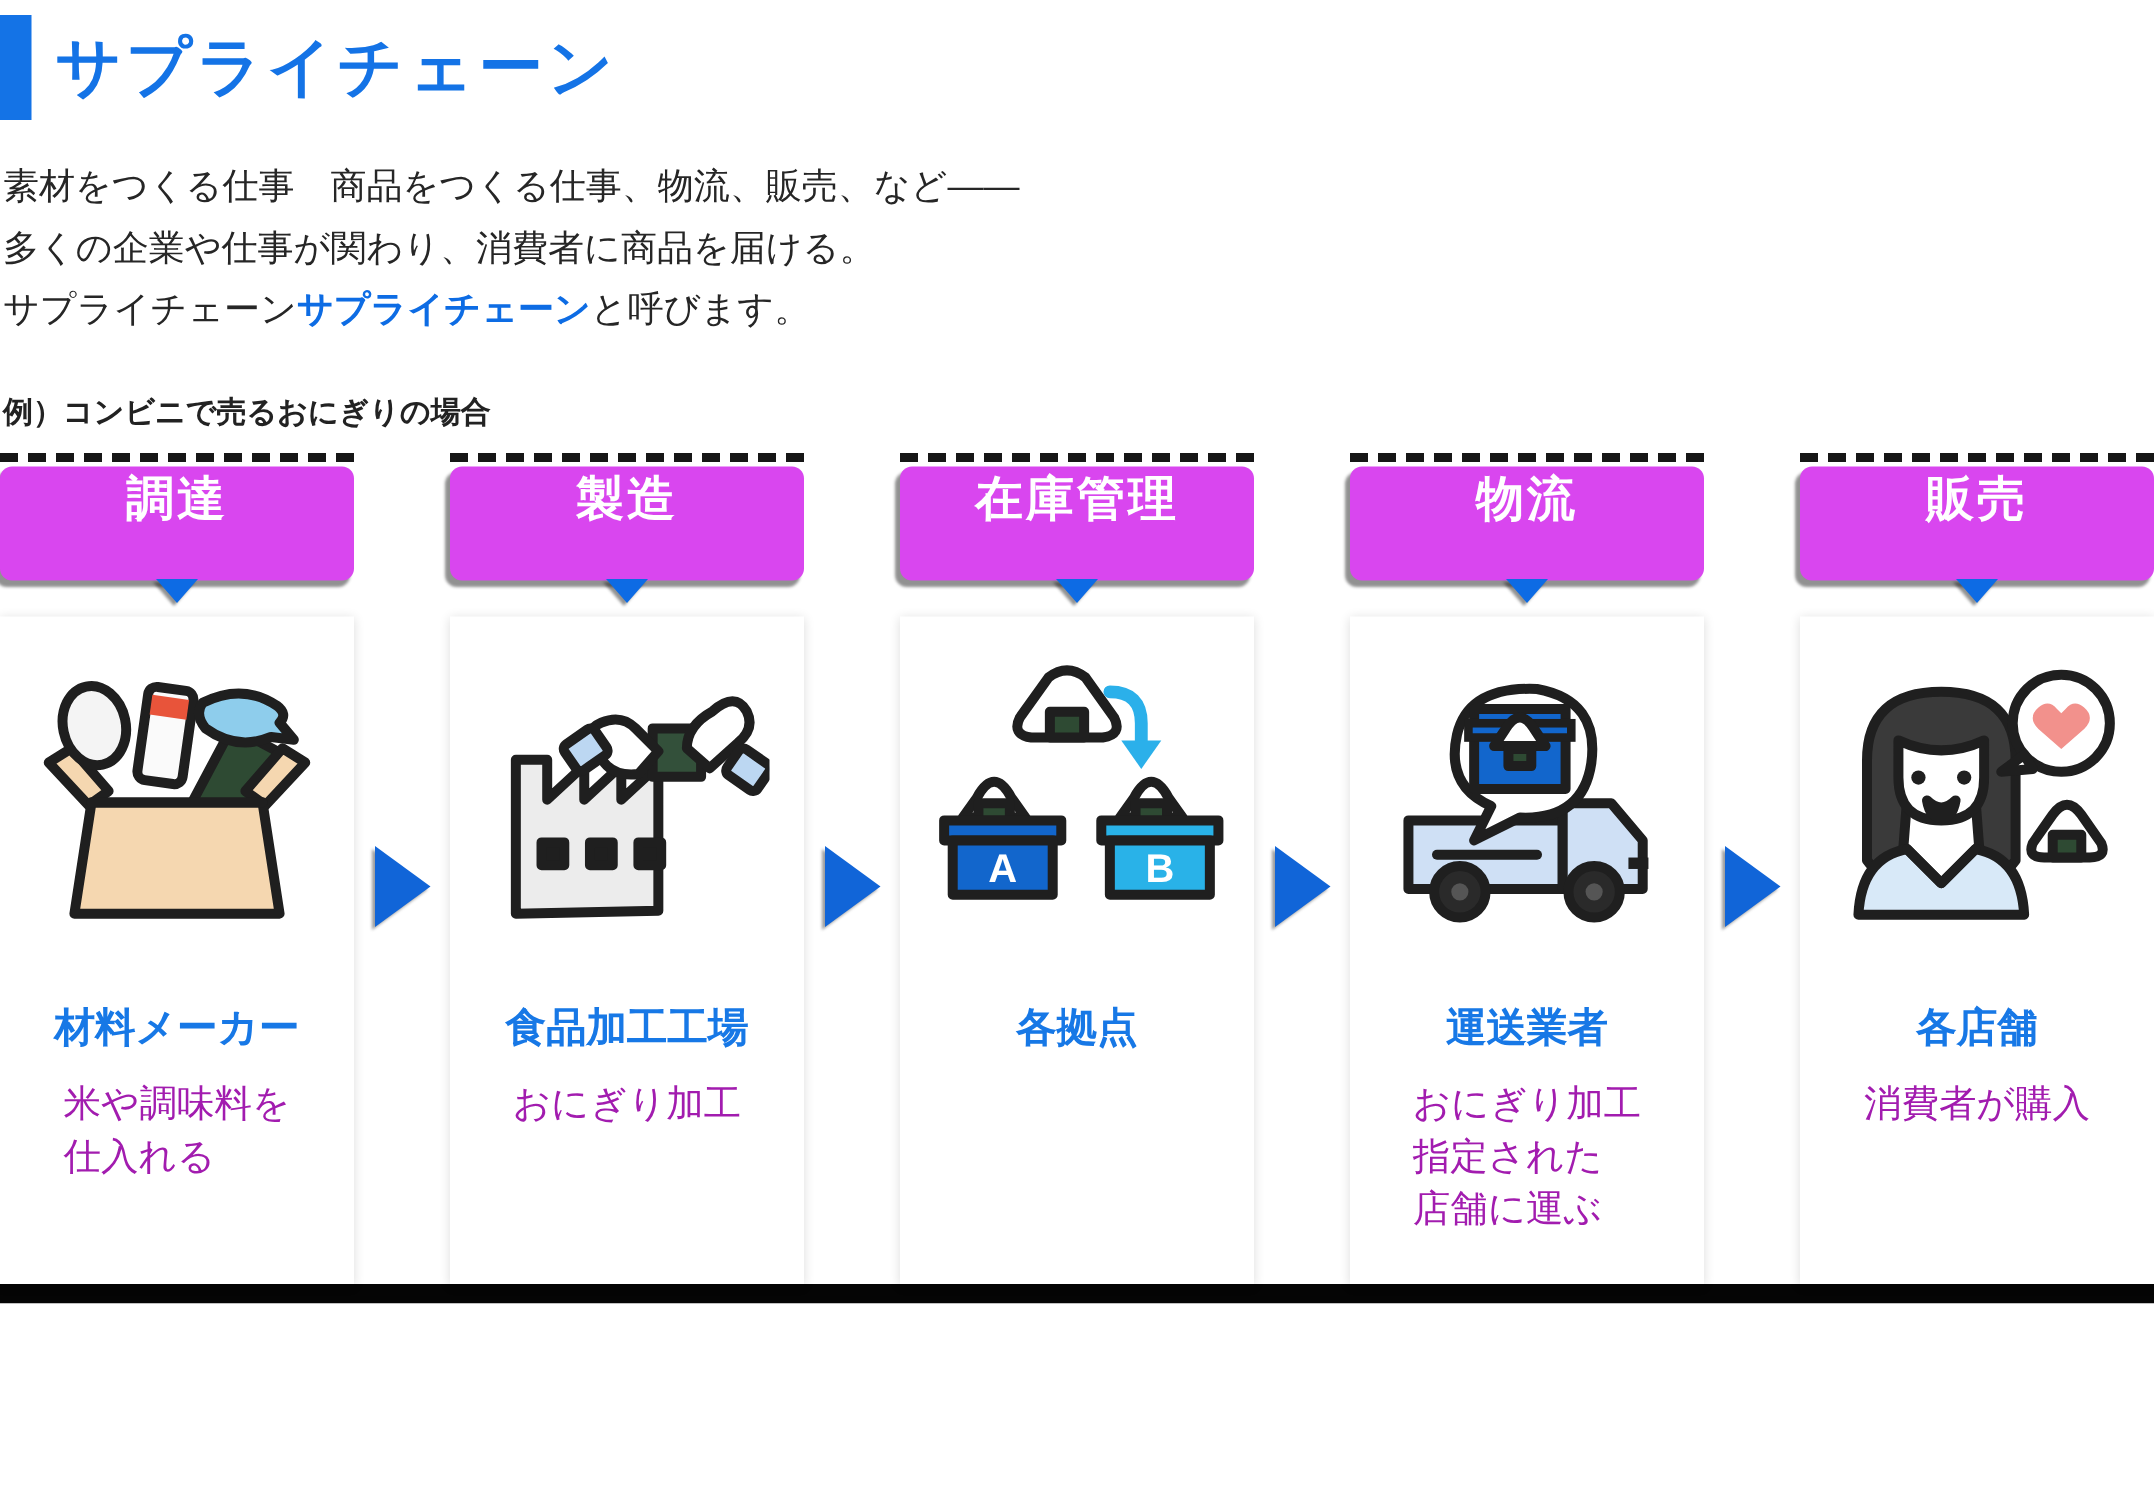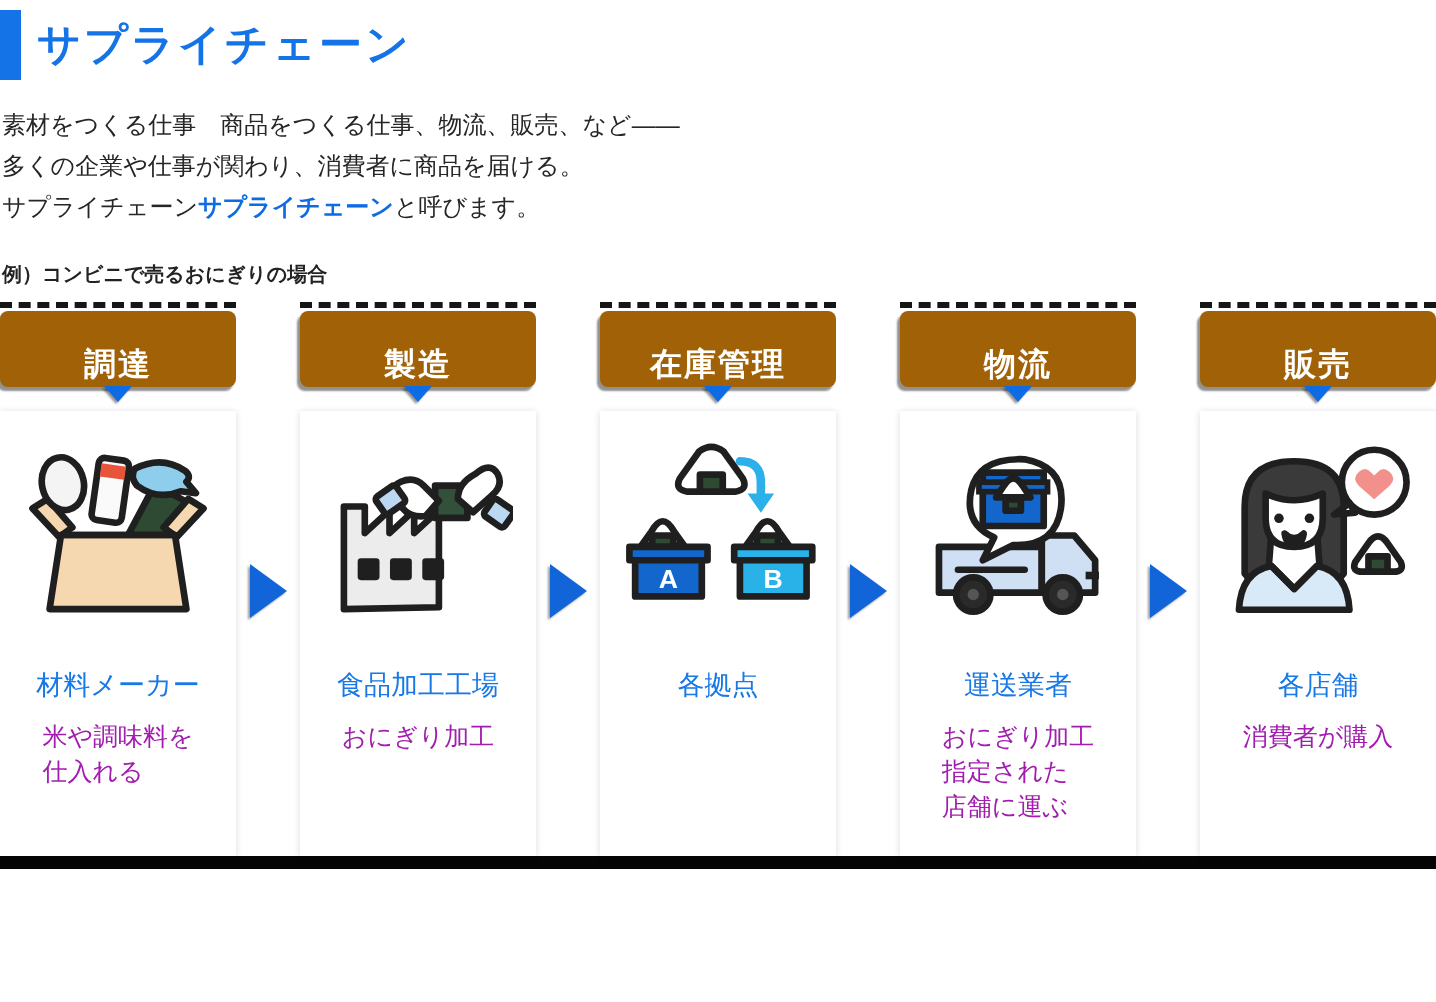--- a/index.html
+++ b/index.html
@@ -22,41 +22,41 @@
   .intro .hl { color:#0d6ce4; font-weight:800; }
 
   .example-line { margin:34px 0 0 2px; font-size:20px; font-weight:600; color:#222; }
 
   
   .steps-row { margin-top:14px; display:flex; align-items:flex-start; }
   .step-col { width:236px; flex:none; display:flex; flex-direction:column; }
   .dash-top { border-top:6px dashed #161616; width:100%; margin-bottom:3px; }
 
   .bubble {
-    position:relative; height:76px; background:#a16207; border-radius:8px;
-    display:flex; align-items:flex-end; justify-content:center;
+    position:relative; height:76px; background:#d946ef; border-radius:8px;
+    display:flex; align-items:flex-start; justify-content:center;
     box-shadow:-3px 4px 2px rgba(10,10,10,0.45);
   }
   .bubble-label { color:#fff; font-size:32px; font-weight:800; letter-spacing:2px; }
   .bubble-tail {
     position:absolute; left:50%; bottom:-15px; transform:translateX(-50%);
     width:0; height:0;
     border-left:14px solid transparent; border-right:14px solid transparent;
     border-top:16px solid #0d6be4;
     filter:drop-shadow(-2px 2px 1px rgba(10,10,10,0.45));
   }
 
   .card {
     margin-top:24px; background:#ffffff; height:445px;
     box-shadow:0 1px 7px rgba(0,0,0,0.14);
     display:flex; flex-direction:column; align-items:center;
     padding-top:18px;
   }
   .icon-wrap { height:212px; display:flex; align-items:center; justify-content:center; }
-  .card-subtitle { margin-top:26px; font-size:27px; font-weight:400; color:#1778e6; }
+  .card-subtitle { margin-top:26px; font-size:27px; font-weight:700; color:#1778e6; }
   .card-desc { margin-top:16px; font-size:25px; line-height:35px; color:#a21caf; text-align:left; }
 
   .arrow-cell { width:64px; flex:none; display:flex; justify-content:center;
                 padding-top:262px; }
   .flow-arrow {
     width:0; height:0;
     border-top:27px solid transparent; border-bottom:27px solid transparent;
     border-left:37px solid #1165d8;
     filter:drop-shadow(-2px 2px 1px rgba(10,10,10,0.4));
   }

